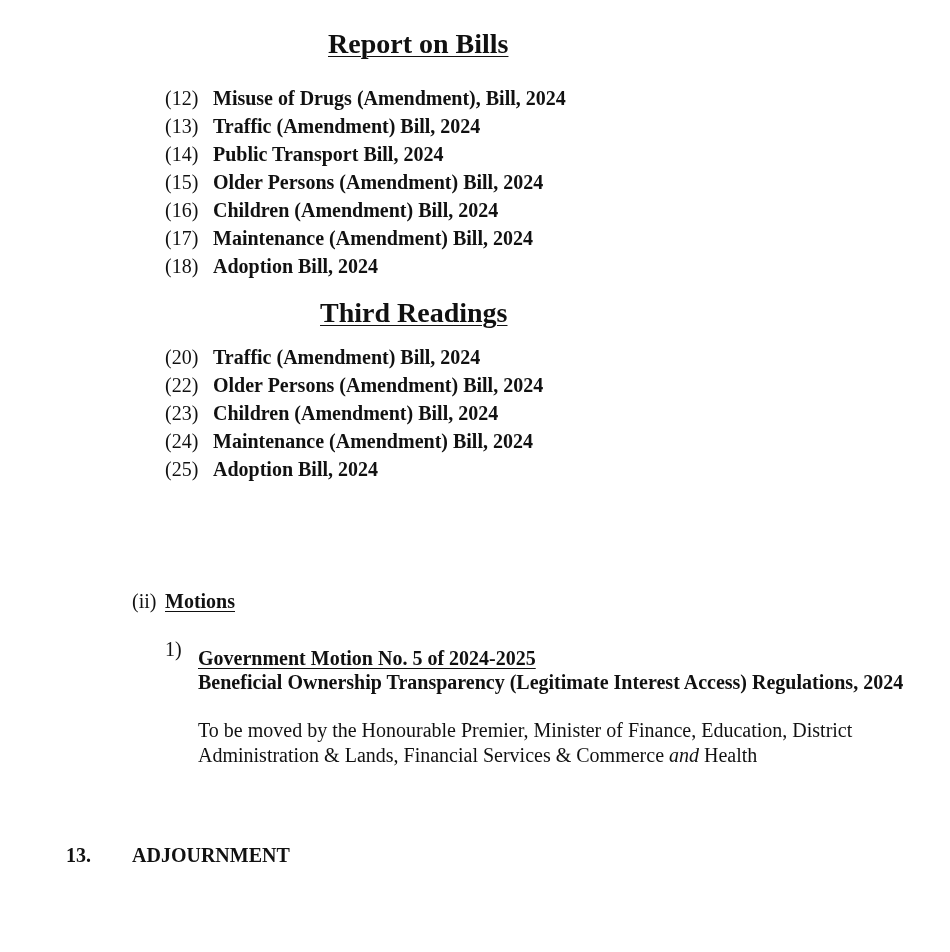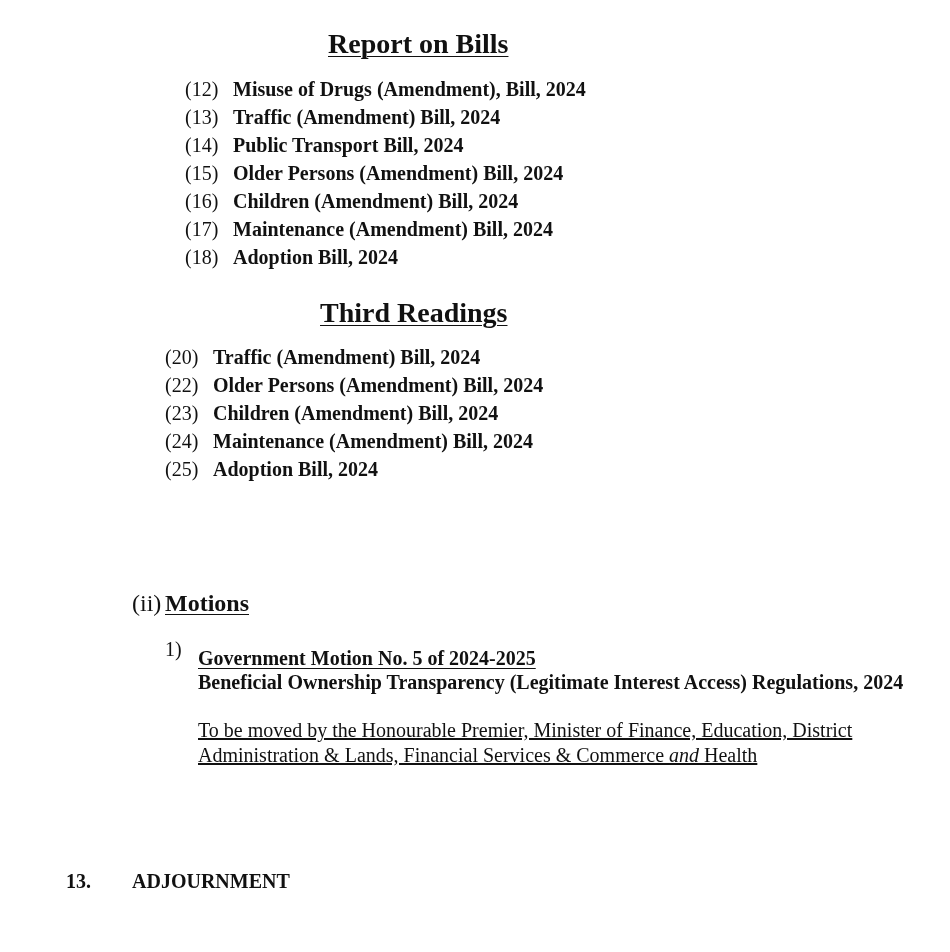--- a/index.html
+++ b/index.html
@@ -9,37 +9,37 @@
       color: #111111;
     }
     .heading {
       position: absolute; font-weight: bold; text-decoration: underline;
       font-size: 28px; text-decoration-thickness: 1px; text-underline-offset: 3px;
     }
     .list { position: absolute; left: 165px; margin: 0; padding: 0; list-style: none; }
     .list li { height: 28px; line-height: 28px; font-size: 20px; white-space: nowrap; }
     .num { display: inline-block; width: 48px; }
     .title { font-weight: bold; }
-    .motions-label { position: absolute; left: 132px; top: 590px; font-size: 24px; }
+    .motions-label { position: absolute; left: 132px; top: 590px; font-size: 20px; }
     .motions-label .roman { display: inline-block; width: 33px; }
     .motions-label .txt { font-weight: bold; text-decoration: underline; text-decoration-thickness: 1px; text-underline-offset: 3px; }
     .motion { position: absolute; left: 165px; top: 638px; font-size: 20px; }
     .motion .mnum { position: absolute; left: 0; top: 0; }
     .motion .mbody { position: absolute; left: 33px; top: 8px; width: 740px; }
     .mtitle { font-weight: bold; text-decoration: underline; text-decoration-thickness: 1px; text-underline-offset: 3px; line-height: 24px; display: block; }
     .msub { font-weight: bold; line-height: 24px; display: block; }
-    .mover { margin-top: 24px; line-height: 25px; display: block; width: 720px; text-decoration: underline; }
-    .adj { position: absolute; top: 870px; font-size: 20px; font-weight: bold; }
+    .mover { margin-top: 24px; line-height: 25px; display: block; width: 720px; }
+    .adj { position: absolute; top: 844px; font-size: 20px; font-weight: bold; }
   </style>
 </head>
 <body>
 
 <div class="heading" style="left:328px; top:28px;">Report on Bills</div>
 
-<ul class="list" style="top:75px;margin-left:20px;">
+<ul class="list" style="top:84px;">
   <li><span class="num">(12)</span><span class="title">Misuse of Drugs (Amendment), Bill, 2024</span></li>
   <li><span class="num">(13)</span><span class="title">Traffic (Amendment) Bill, 2024</span></li>
   <li><span class="num">(14)</span><span class="title">Public Transport Bill, 2024</span></li>
   <li><span class="num">(15)</span><span class="title">Older Persons (Amendment) Bill, 2024</span></li>
   <li><span class="num">(16)</span><span class="title">Children (Amendment) Bill, 2024</span></li>
   <li><span class="num">(17)</span><span class="title">Maintenance (Amendment) Bill, 2024</span></li>
   <li><span class="num">(18)</span><span class="title">Adoption Bill, 2024</span></li>
 </ul>
 
 <div class="heading" style="left:320px; top:297px;">Third Readings</div>

